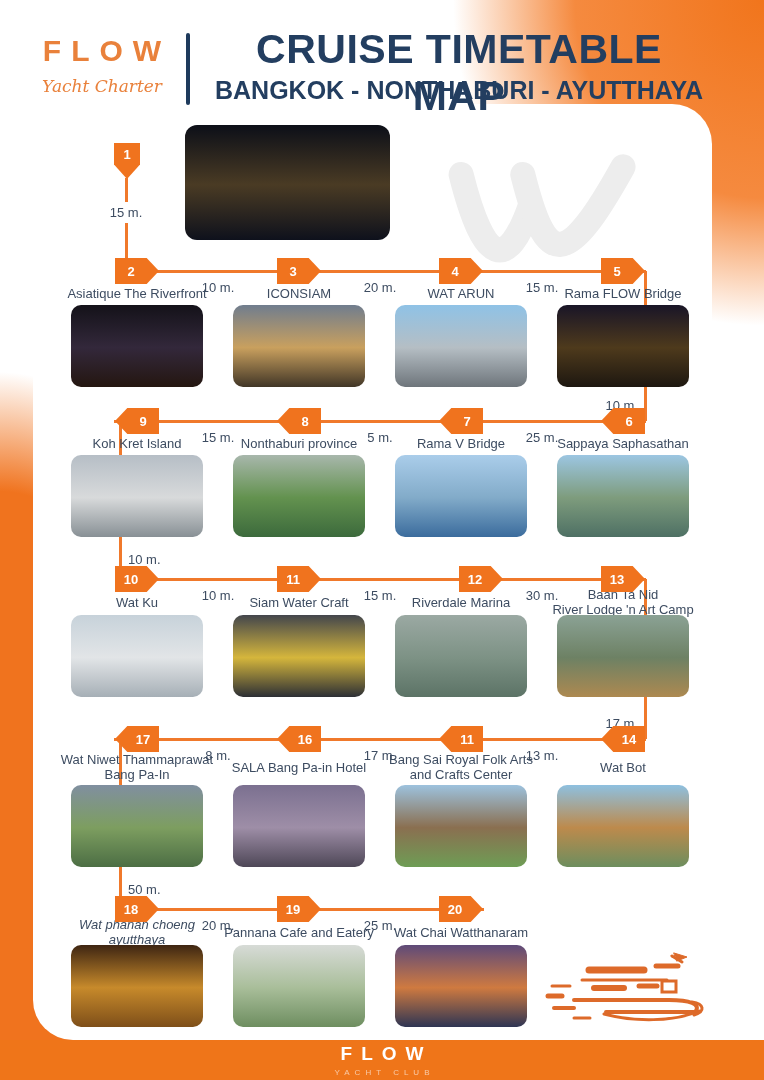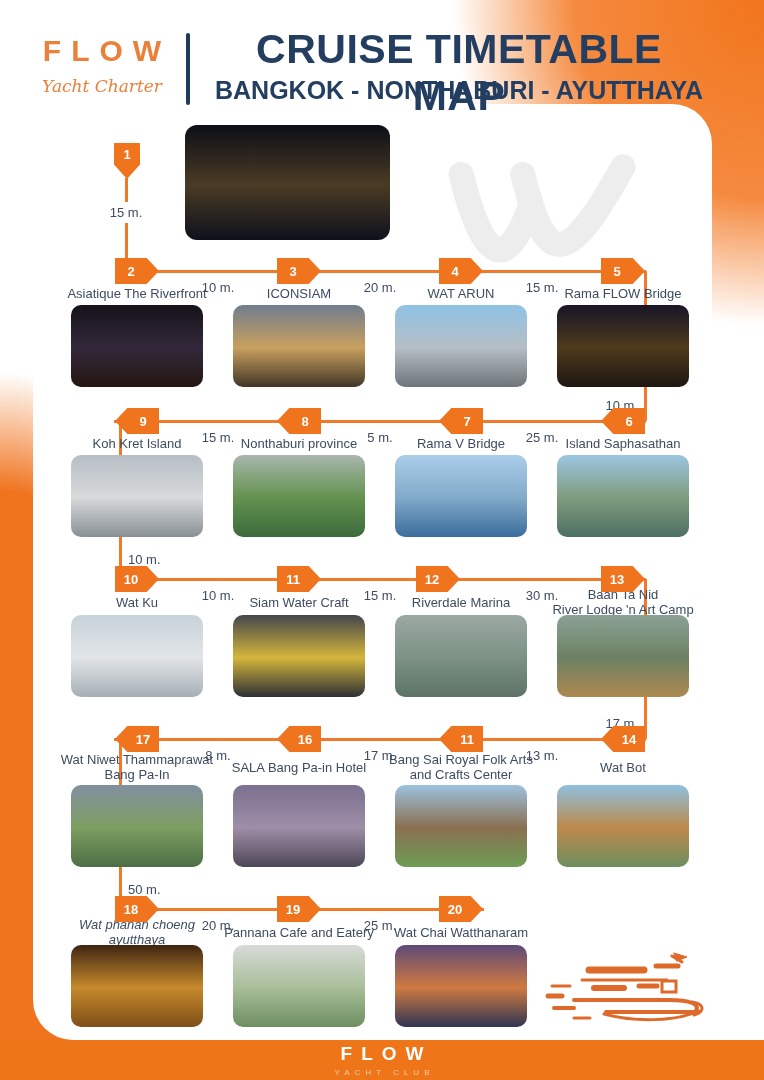--- a/index.html
+++ b/index.html
@@ -93,35 +93,35 @@
       <div class="marker m-left" style="left: 115px; top: 408px;">9</div>
       <div class="stop-name" style="left: 55px; top: 435px; height: 18px;">Koh Kret Island</div>
       <div class="photo" style="left: 71px; top: 455px; background: linear-gradient(rgb(182, 190, 198) 0%, rgb(216, 218, 219) 52%, rgb(136, 144, 149) 100%);"></div>
       <div class="marker m-left" style="left: 277px; top: 408px;">8</div>
       <div class="stop-name" style="left: 217px; top: 435px; height: 18px;">Nonthaburi province</div>
       <div class="photo" style="left: 233px; top: 455px; background: linear-gradient(rgb(168, 183, 172) 0%, rgb(99, 146, 79) 52%, rgb(60, 106, 60) 100%);"></div>
       <div class="marker m-left" style="left: 439px; top: 408px;">7</div>
       <div class="stop-name" style="left: 379px; top: 435px; height: 18px;">Rama V Bridge</div>
       <div class="photo" style="left: 395px; top: 455px; background: linear-gradient(rgb(170, 205, 234) 0%, rgb(130, 171, 201) 52%, rgb(59, 108, 157) 100%);"></div>
       <div class="marker m-left" style="left: 601px; top: 408px;">6</div>
-      <div class="stop-name" style="left: 541px; top: 435px; height: 18px;">Island Saphasathan</div>
+      <div class="stop-name" style="left: 541px; top: 435px; height: 18px;">Sappaya Saphasathan</div>
       <div class="photo" style="left: 557px; top: 455px; background: linear-gradient(rgb(156, 198, 226) 0%, rgb(126, 156, 125) 52%, rgb(78, 112, 100) 100%);"></div>
       <div class="seg" style="left: 176px; top: 430px;">15 m.</div>
       <div class="seg" style="left: 338px; top: 430px;">5 m.</div>
       <div class="seg" style="left: 500px; top: 430px;">25 m.</div>
       <div class="hline" style="left: 119px; top: 578px; width: 527px;"></div>
       <div class="drop" style="left: 119px; top: 421px; height: 158px;"></div>
       <div class="droplab" style="left: 128px; top: 552px; text-align: left;">10 m.</div>
       <div class="marker m-right" style="left: 115px; top: 566px;">10</div>
       <div class="stop-name" style="left: 55px; top: 593px; height: 20px;">Wat Ku</div>
       <div class="photo" style="left: 71px; top: 615px; background: linear-gradient(rgb(199, 210, 218) 0%, rgb(226, 229, 231) 52%, rgb(166, 175, 182) 100%);"></div>
       <div class="marker m-right" style="left: 277px; top: 566px;">11</div>
       <div class="stop-name" style="left: 217px; top: 593px; height: 20px;">Siam Water Craft</div>
       <div class="photo" style="left: 233px; top: 615px; background: linear-gradient(rgb(67, 70, 76) 0%, rgb(213, 182, 60) 52%, rgb(44, 47, 53) 100%);"></div>
-      <div class="marker m-right" style="left: 416px; top: 566px;">12</div>
+      <div class="marker m-right" style="left: 459px; top: 566px;">12</div>
       <div class="stop-name" style="left: 379px; top: 593px; height: 20px;">Riverdale Marina</div>
       <div class="photo" style="left: 395px; top: 615px; background: linear-gradient(rgb(155, 169, 163) 0%, rgb(125, 146, 133) 52%, rgb(92, 115, 102) 100%);"></div>
       <div class="marker m-right" style="left: 601px; top: 566px;">13</div>
       <div class="stop-name" style="left: 541px; top: 593px; height: 20px;">Baan Ta Nid
 River Lodge 'n Art Camp</div>
       <div class="photo" style="left: 557px; top: 615px; background: linear-gradient(rgb(139, 162, 149) 0%, rgb(109, 129, 100) 52%, rgb(173, 137, 80) 100%);"></div>
       <div class="seg" style="left: 176px; top: 588px;">10 m.</div>
       <div class="seg" style="left: 338px; top: 588px;">15 m.</div>
       <div class="seg" style="left: 500px; top: 588px;">30 m.</div>
       <div class="hline" style="left: 114px; top: 738px; width: 532px;"></div>

